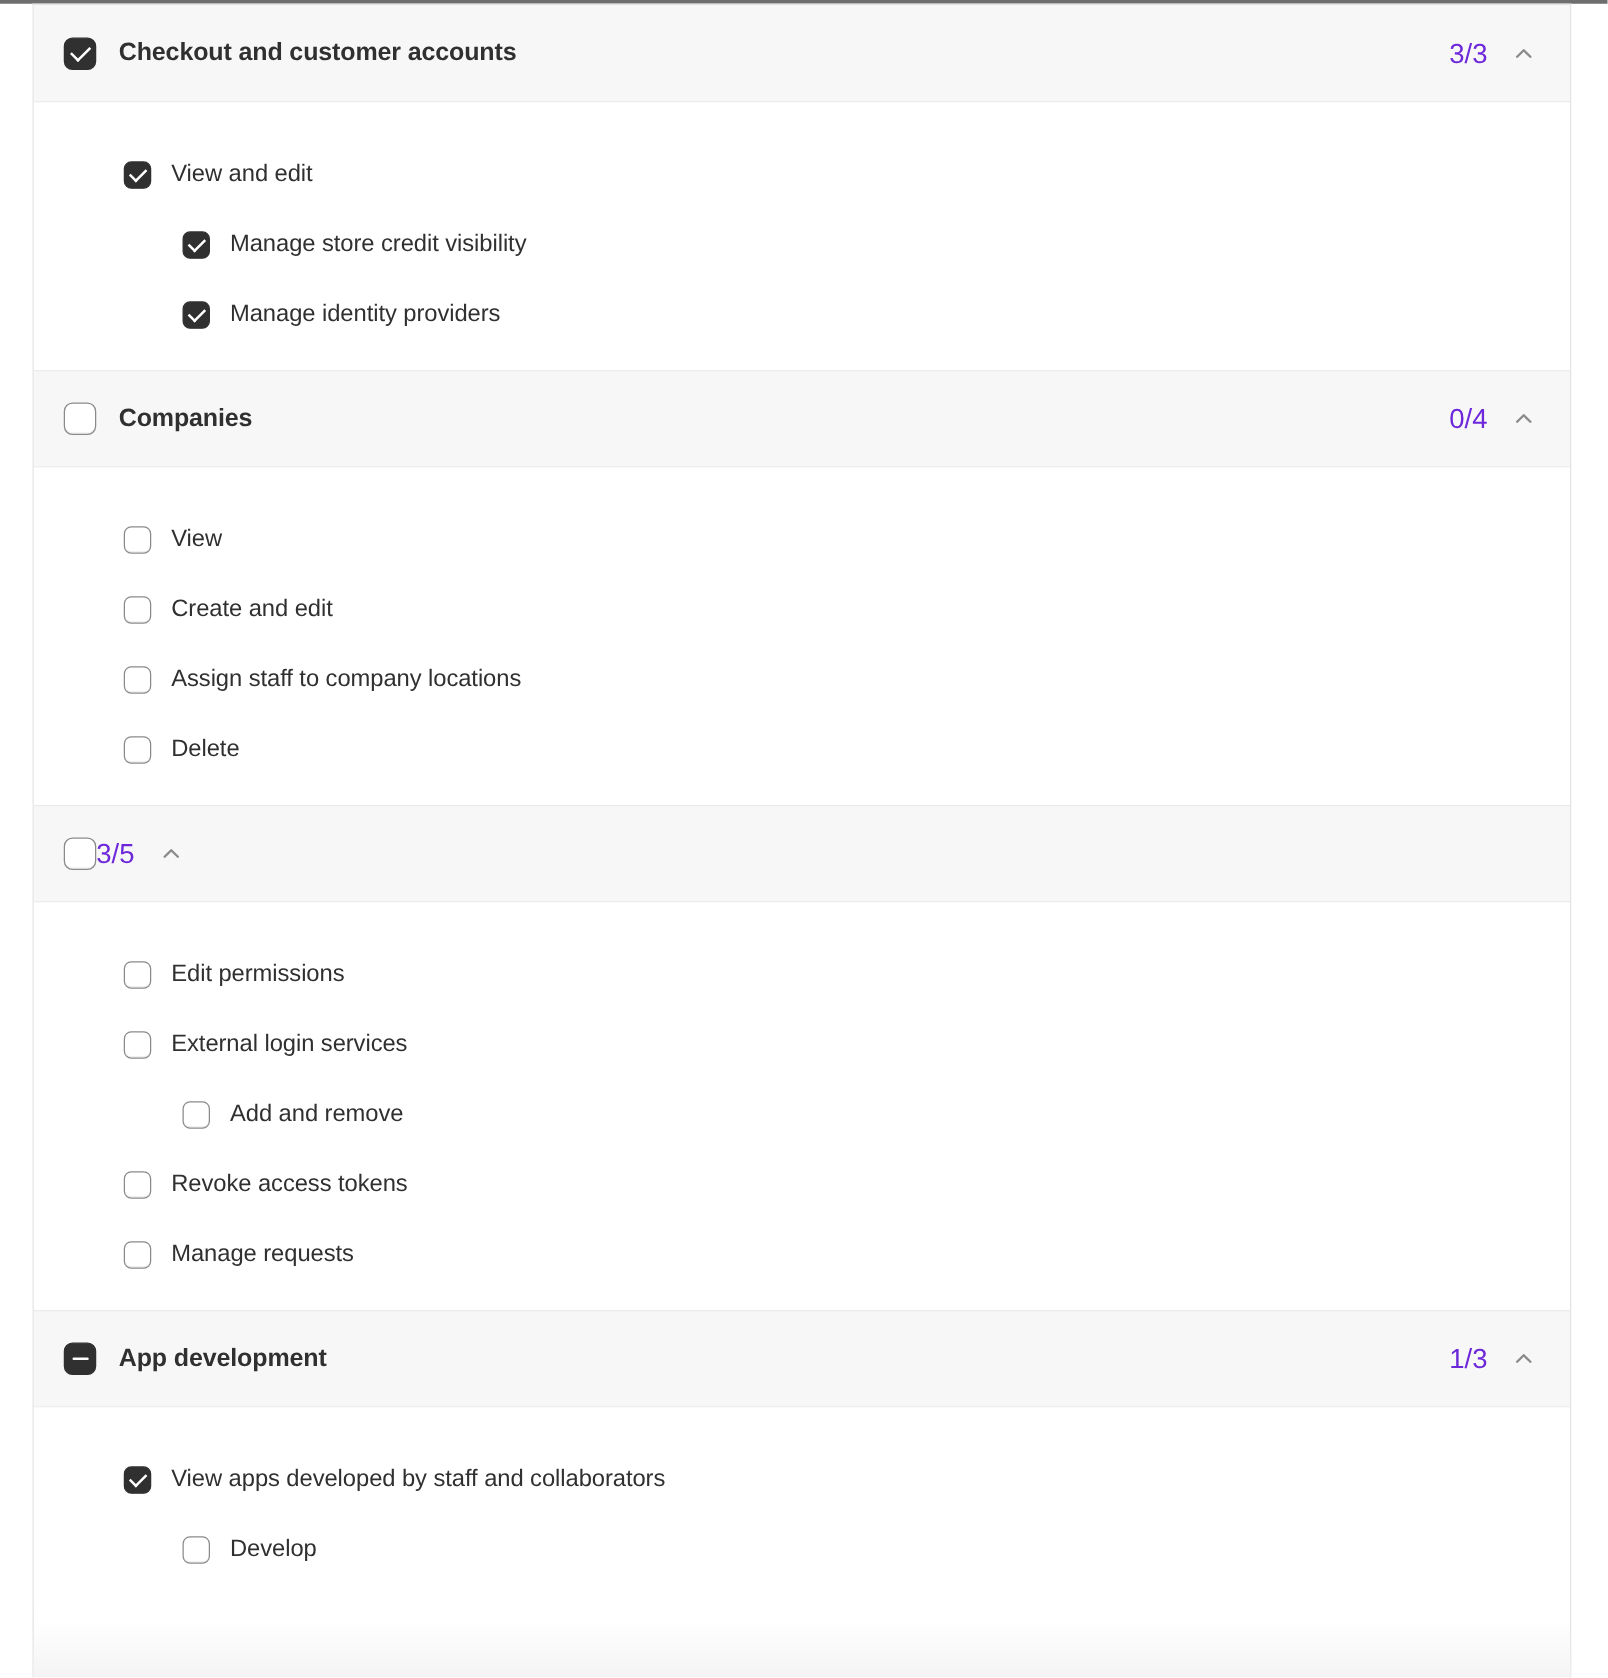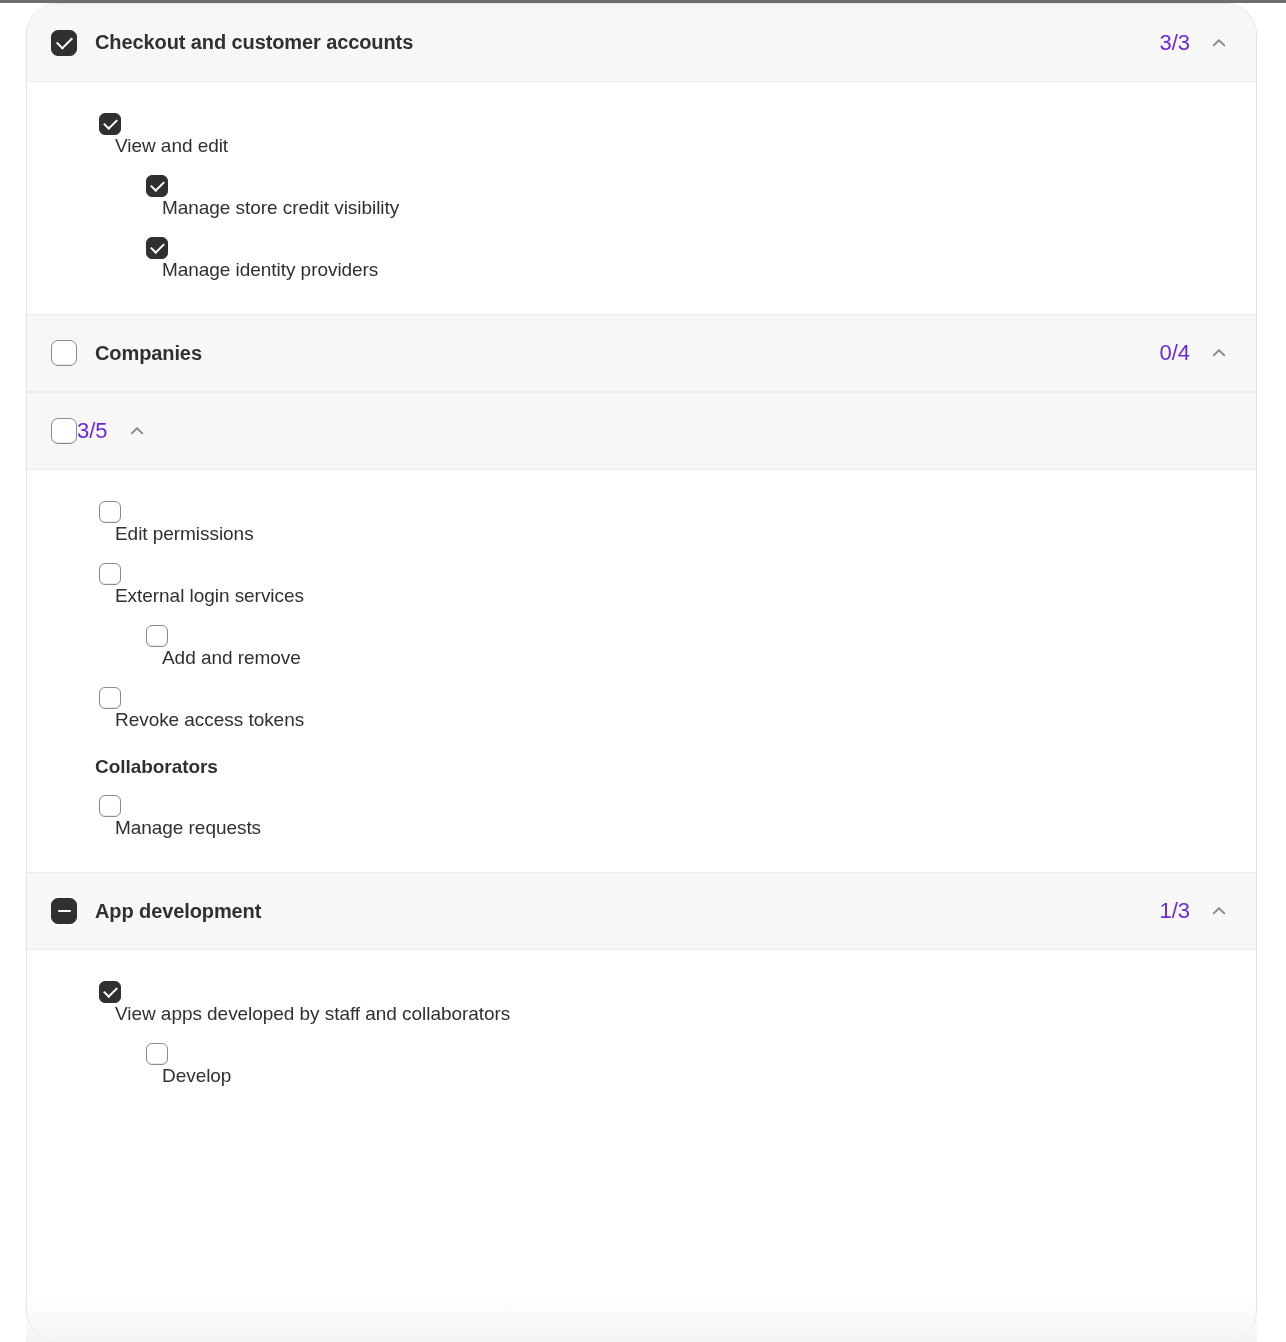--- a/index.html
+++ b/index.html
@@ -30,21 +30,20 @@
     top: 3px;
     left: 26px;
     width: 1231px;
     height: 1339px;
     box-sizing: border-box;
     border-left: 1px solid #e3e3e3;
     border-right: 1px solid #e3e3e3;
     border-top: 1px solid #e3e3e3;
     background: #ffffff;
     overflow: hidden;
-    border-radius: 32px;
   }
 
   .section { background: #ffffff; }
 
   .section-header {
     display: flex;
     align-items: center;
     background: #f7f7f7;
     height: 78px;
     padding: 0 24px 0 24px;
@@ -82,25 +81,24 @@
   }
   .chevron-btn svg { display: block; }
 
   .section-body {
     padding: 22px 24px 24px 24px;
     background: #ffffff;
   }
 
   .row {
     display: flex;
-    align-items: flex-start;
+    align-items: flex-end;
     min-height: 38px;
     padding: 9px 0;
     cursor: pointer;
-    flex-direction: column;
   }
 
   .row-label {
     font-size: 19px;
     color: #303030;
     margin-left: 16px;
     white-space: nowrap;
     letter-spacing: -0.05px;
   }
 
@@ -215,20 +213,38 @@
       <div class="section-header">
         <span class="cb big unchecked"></span>
         <span class="section-title">Companies</span>
         <span class="section-count">0/4</span>
         <span class="chevron-btn">
           <svg width="20" height="20" viewBox="0 0 20 20" aria-hidden="true">
             <path d="M4.7 12.4 L10 7.2 L15.3 12.4" fill="none" stroke="#8a8a8a" stroke-width="1.9" stroke-linecap="round" stroke-linejoin="round"></path>
           </svg>
         </span>
       </div>
+      <div class="section-body">
+        <div class="row indent-1">
+          <span class="cb unchecked"></span>
+          <span class="row-label">View</span>
+        </div>
+        <div class="row indent-1">
+          <span class="cb unchecked"></span>
+          <span class="row-label">Create and edit</span>
+        </div>
+        <div class="row indent-1">
+          <span class="cb unchecked"></span>
+          <span class="row-label">Assign staff to company locations</span>
+        </div>
+        <div class="row indent-1">
+          <span class="cb unchecked"></span>
+          <span class="row-label">Delete</span>
+        </div>
+      </div>
     </div>
     <div class="section">
       <div class="section-header">
         <span class="cb big unchecked"></span>
         <span class="section-count">3/5</span>
         <span class="chevron-btn">
           <svg width="20" height="20" viewBox="0 0 20 20" aria-hidden="true">
             <path d="M4.7 12.4 L10 7.2 L15.3 12.4" fill="none" stroke="#8a8a8a" stroke-width="1.9" stroke-linecap="round" stroke-linejoin="round"></path>
           </svg>
         </span>
@@ -243,21 +259,20 @@
           <span class="row-label">External login services</span>
         </div>
         <div class="row indent-2">
           <span class="cb unchecked"></span>
           <span class="row-label">Add and remove</span>
         </div>
         <div class="row indent-1">
           <span class="cb unchecked"></span>
           <span class="row-label">Revoke access tokens</span>
         </div>
-        <div class="sub-heading">Collaborators</div>
         <div class="row indent-1">
           <span class="cb unchecked"></span>
           <span class="row-label">Manage requests</span>
         </div>
       </div>
     </div>
     <div class="section">
       <div class="section-header">
         <span class="cb big indeterminate"></span>
         <span class="section-title">App development</span>

